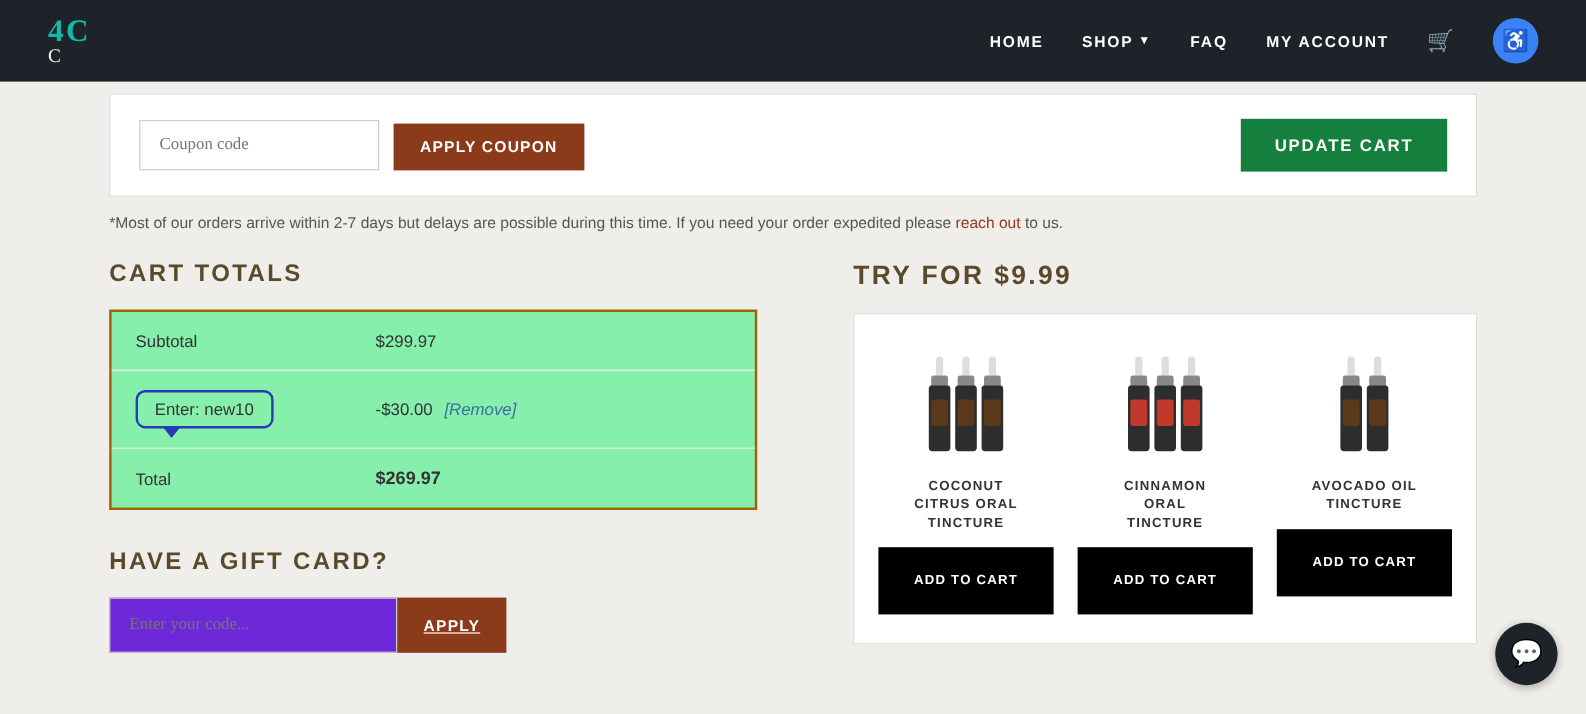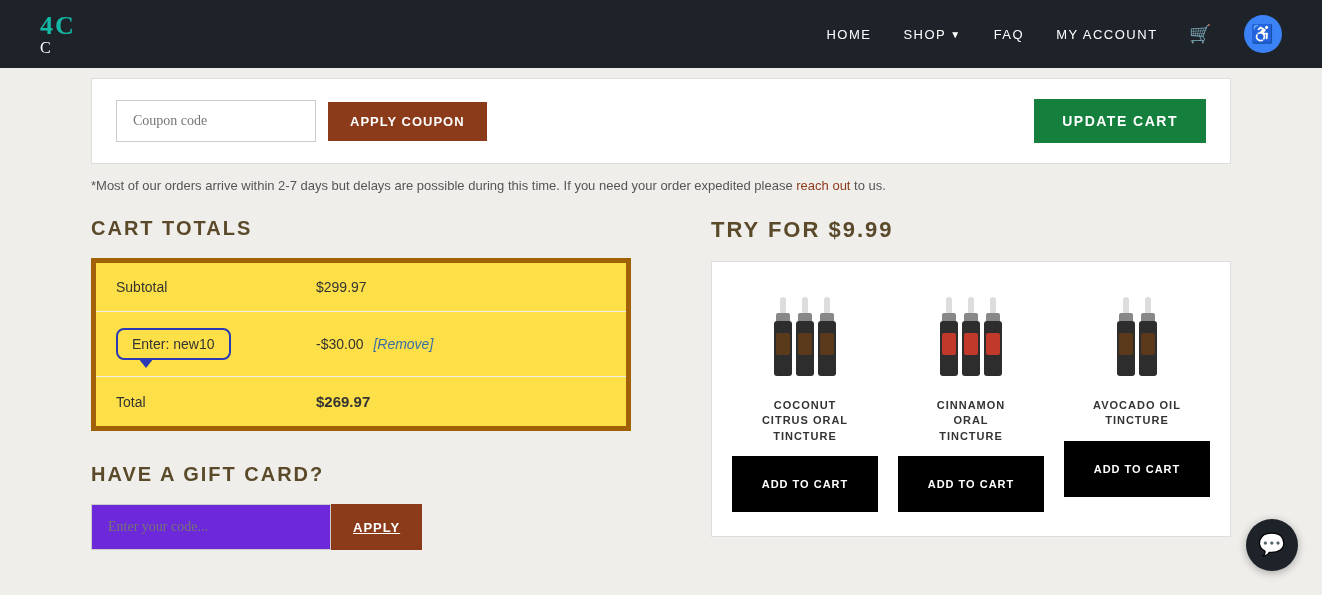--- a/index.html
+++ b/index.html
@@ -44,21 +44,21 @@
       align-items: center;
       gap: 32px;
     }
     .nav-link {
       color: white;
       text-decoration: none;
       font-family: Arial, sans-serif;
       font-size: 13px;
       letter-spacing: 1.5px;
       text-transform: uppercase;
-      font-weight: 400;
+      font-weight: 700;
     }
     .nav-shop {
       display: flex;
       align-items: center;
       gap: 4px;
     }
     .chevron-down {
       font-size: 10px;
       color: white;
     }
@@ -93,21 +93,21 @@
       background: white;
       border: 1px solid #ddd;
       padding: 20px 24px;
       margin-top: 10px;
       display: flex;
       align-items: center;
       justify-content: space-between;
     }
     .coupon-left {
       display: flex;
-      align-items: center;
+      align-items: flex-end;
       gap: 12px;
     }
     .coupon-input {
       border: 1px solid #ccc;
       padding: 12px 16px;
       font-size: 14px;
       color: #aaa;
       width: 200px;
       font-family: Georgia, serif;
       outline: none;
@@ -161,22 +161,22 @@
     .section-title {
       font-size: 20px;
       letter-spacing: 2px;
       text-transform: uppercase;
       color: #5a4a2a;
       margin-bottom: 18px;
       font-family: Arial, sans-serif;
       font-weight: 700;
     }
     .totals-table {
-      border: 5px solid #a16207;
-      background: #fde047;
+      border: 2px solid #a16207;
+      background: #86efac;
       width: 100%;
       max-width: 540px;
     }
     .totals-row {
       display: flex;
       align-items: center;
       padding: 16px 20px;
       border-bottom: 1px solid #eee;
     }
     .totals-row:last-child { border-bottom: none; }

